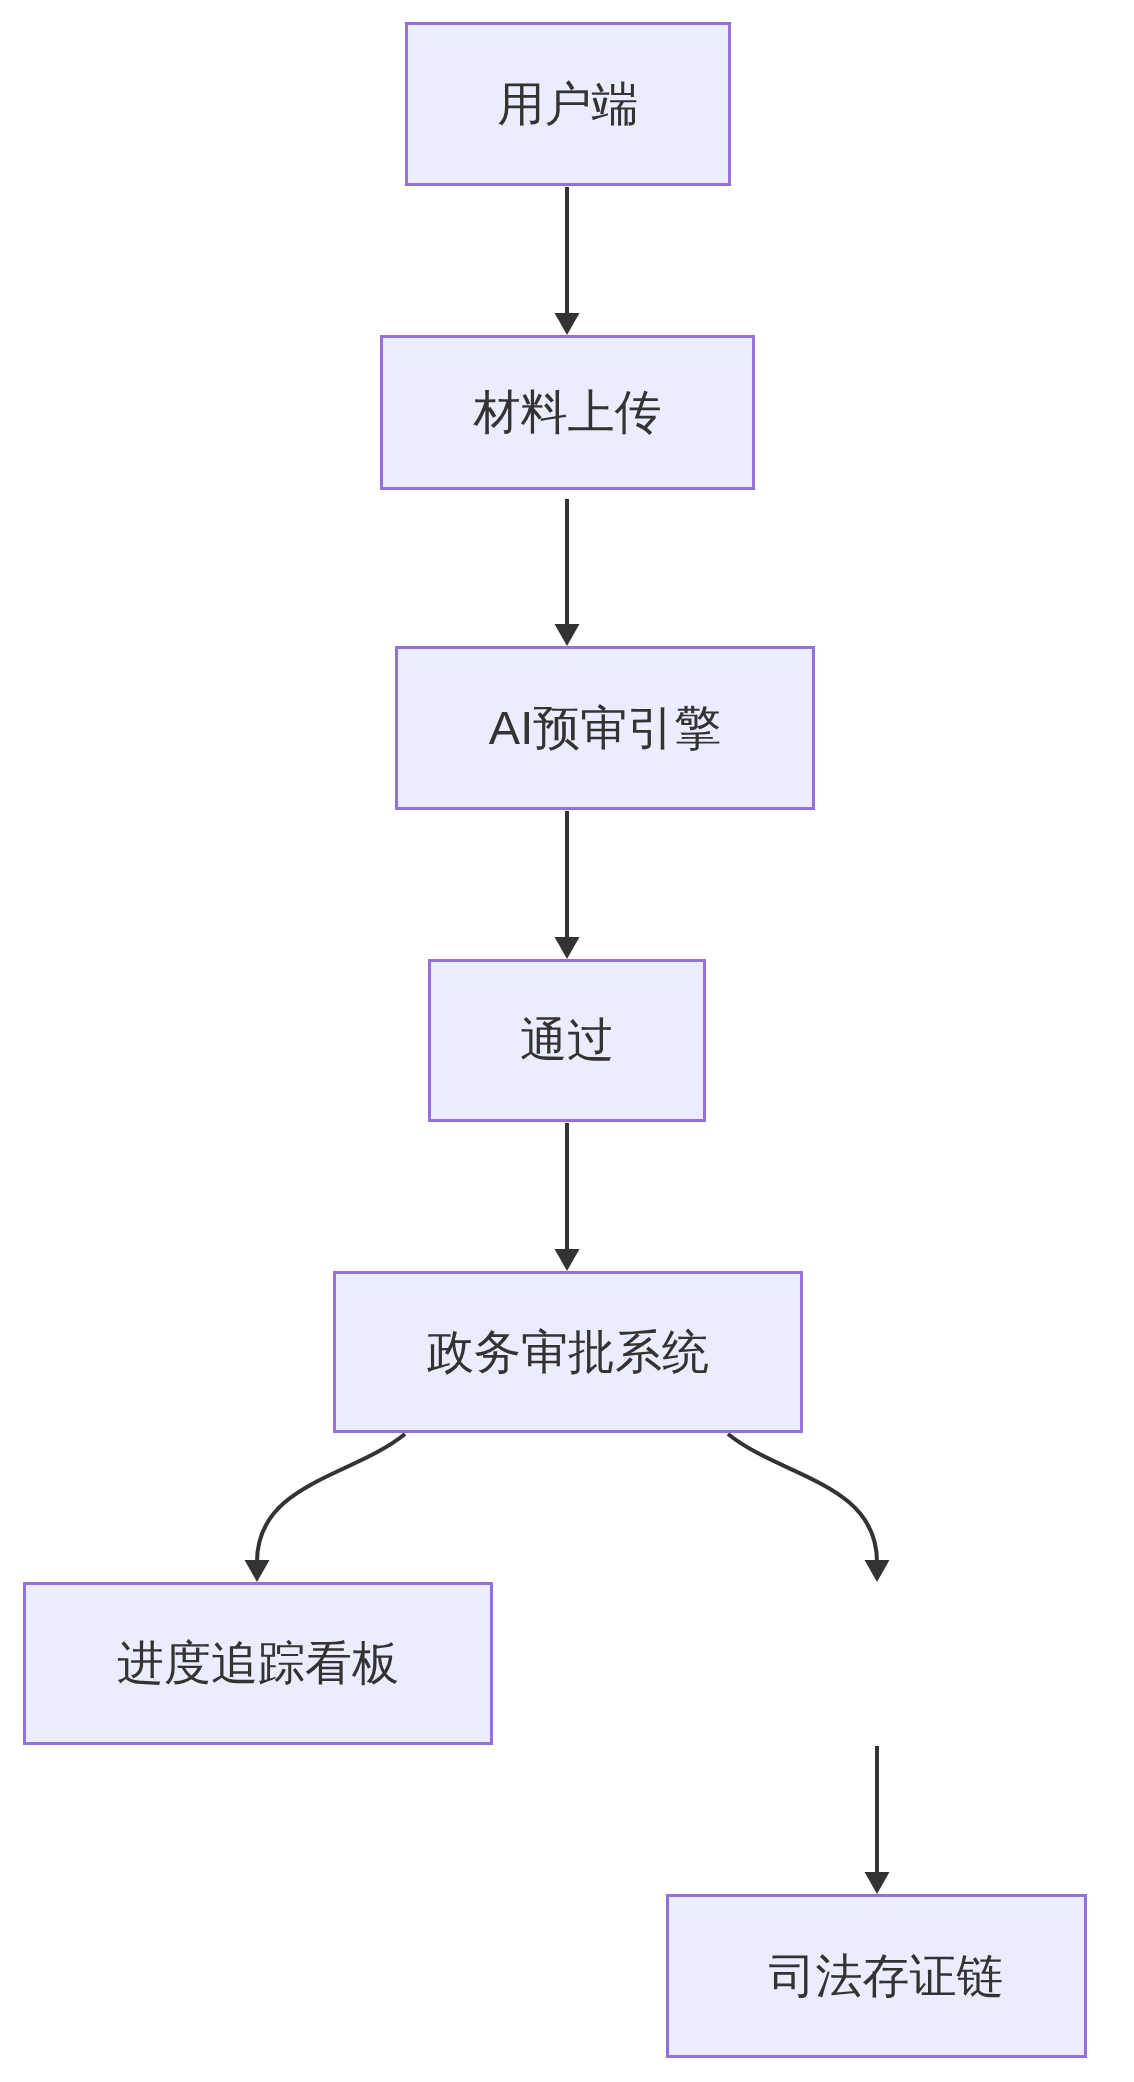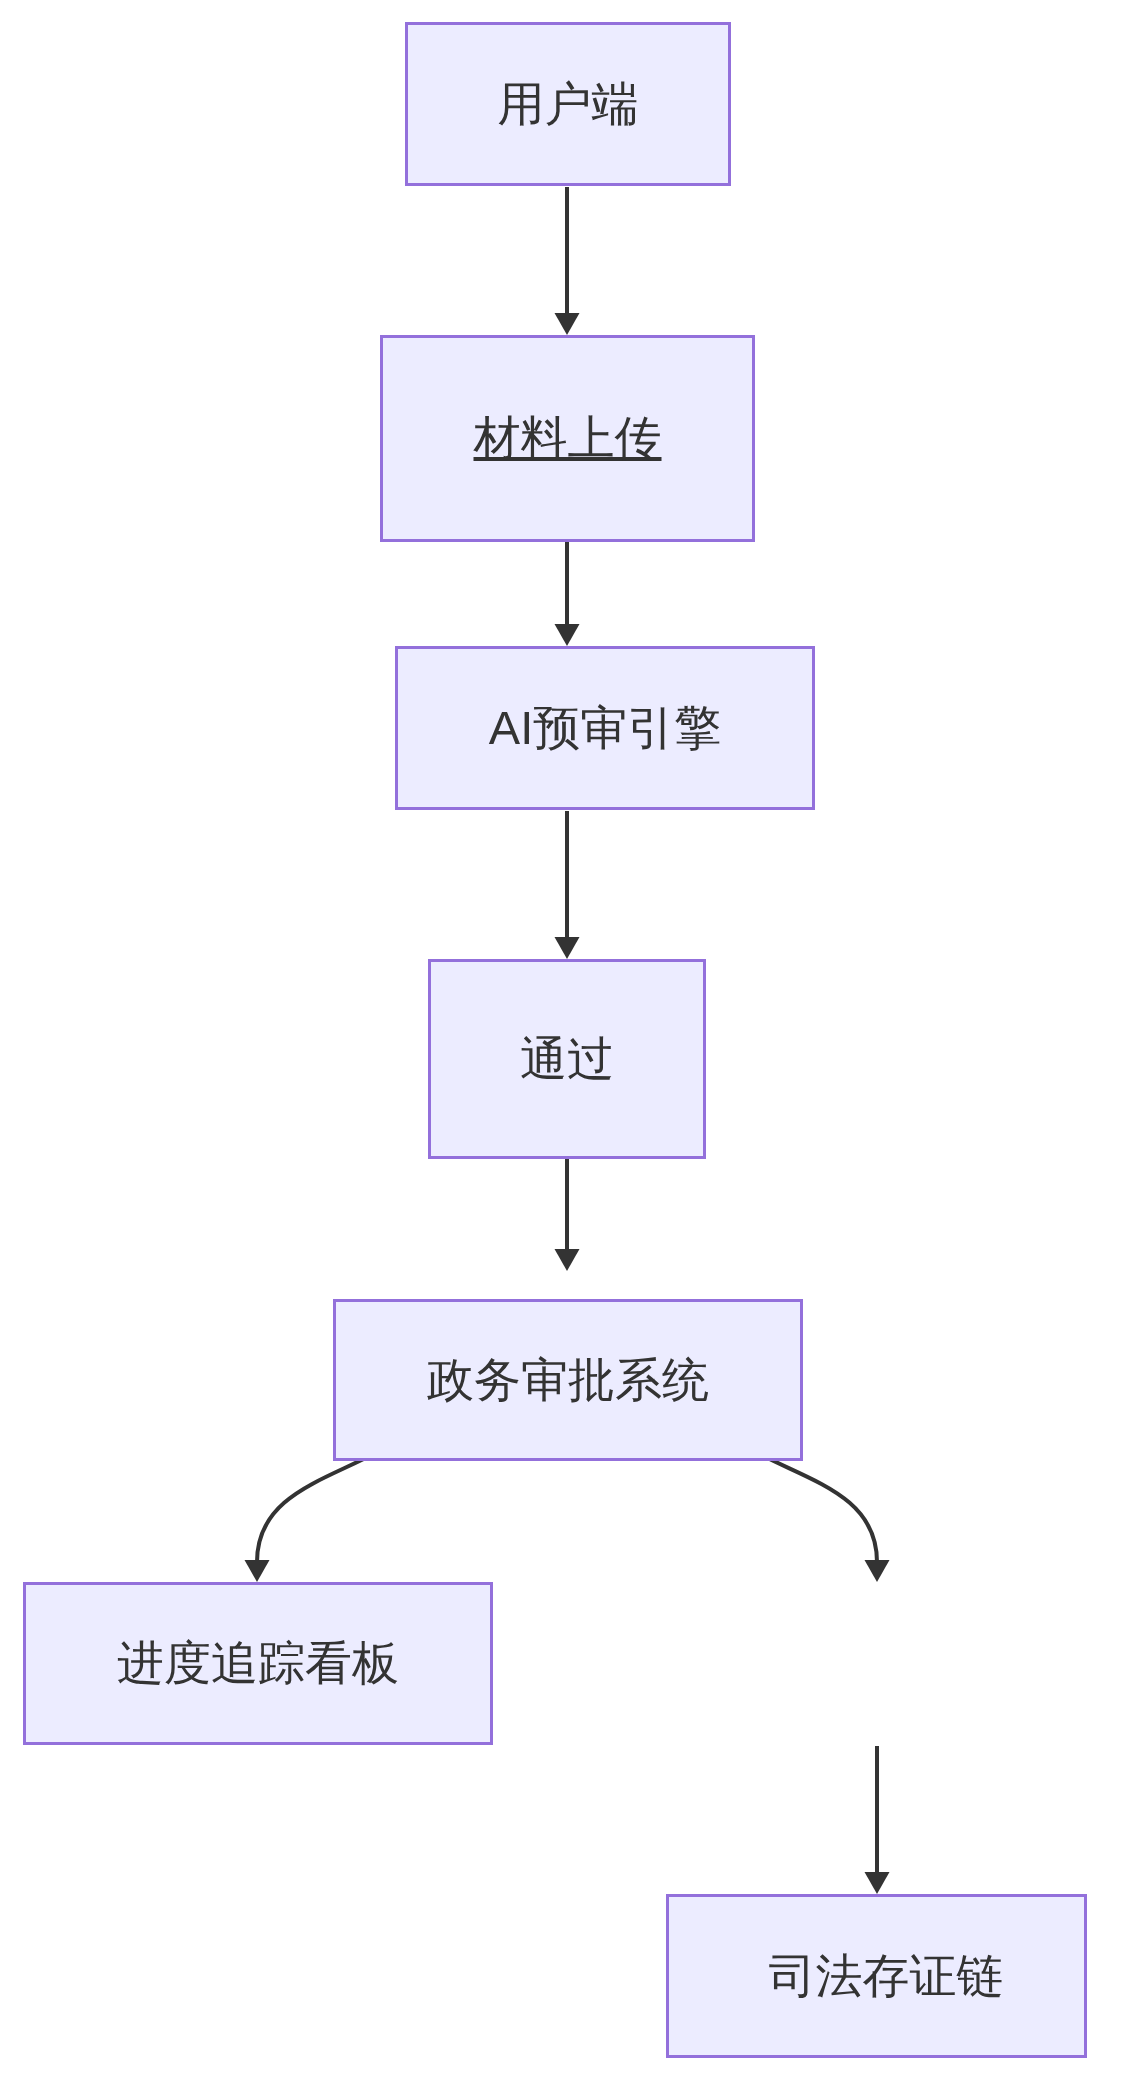--- a/index.html
+++ b/index.html
@@ -67,33 +67,33 @@
     <g>
       <path d="M877,1746 L877,1874"></path>
       <polygon points="864.5,1872 889.5,1872 877,1894"></polygon>
     </g>
   </svg>
 
   <div class="node" style="left:405px;top:22px;width:326px;height:164px;text-align:center;">
     <span>用户端</span>
   </div>
 
-  <div class="node" style="left:380px;top:335px;width:375px;height:207px;text-decoration:underline;">
+  <div class="node" style="left:380px;top:335px;width:375px;height:155px;">
     <span>材料上传</span>
   </div>
 
   <div class="node" style="left:359px;top:646px;width:420px;height:164px;margin-left:36px;">
     <span>AI预审引擎</span>
   </div>
 
-  <div class="node" style="left:428px;top:959px;width:278px;height:200px;">
+  <div class="node" style="left:428px;top:959px;width:278px;height:163px;">
     <span>通过</span>
   </div>
 
-  <div class="node" style="left:333px;top:1271px;width:470px;height:162px;margin-top:28px;">
+  <div class="node" style="left:333px;top:1271px;width:470px;height:162px;">
     <span>政务审批系统</span>
   </div>
 
   <div class="node" style="left:23px;top:1582px;width:470px;height:163px;">
     <span>进度追踪看板</span>
   </div>
 
 
   <div class="node" style="left:666px;top:1894px;width:421px;height:164px;padding-left:19px;">
     <span>司法存证链</span>

